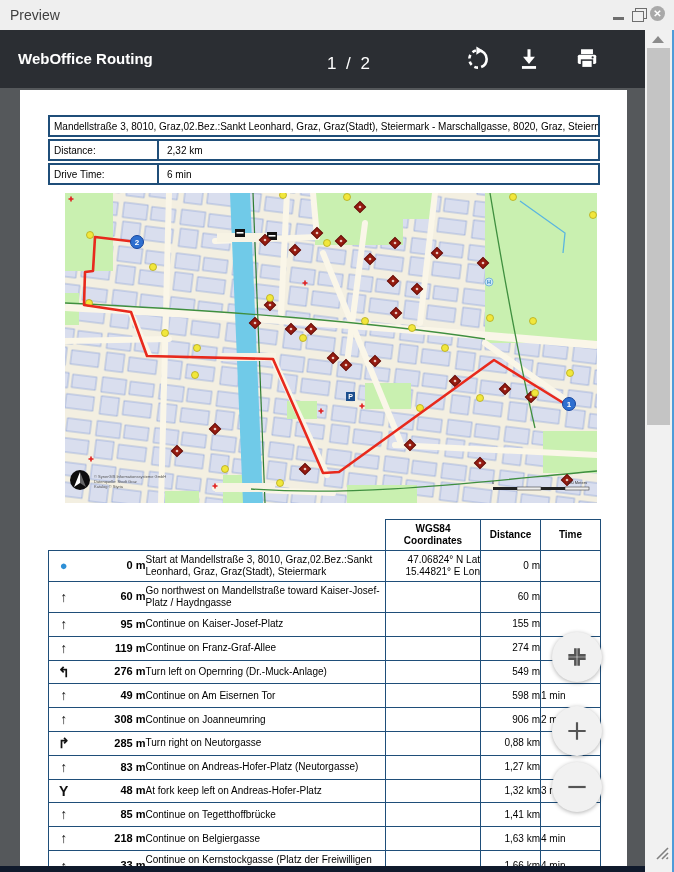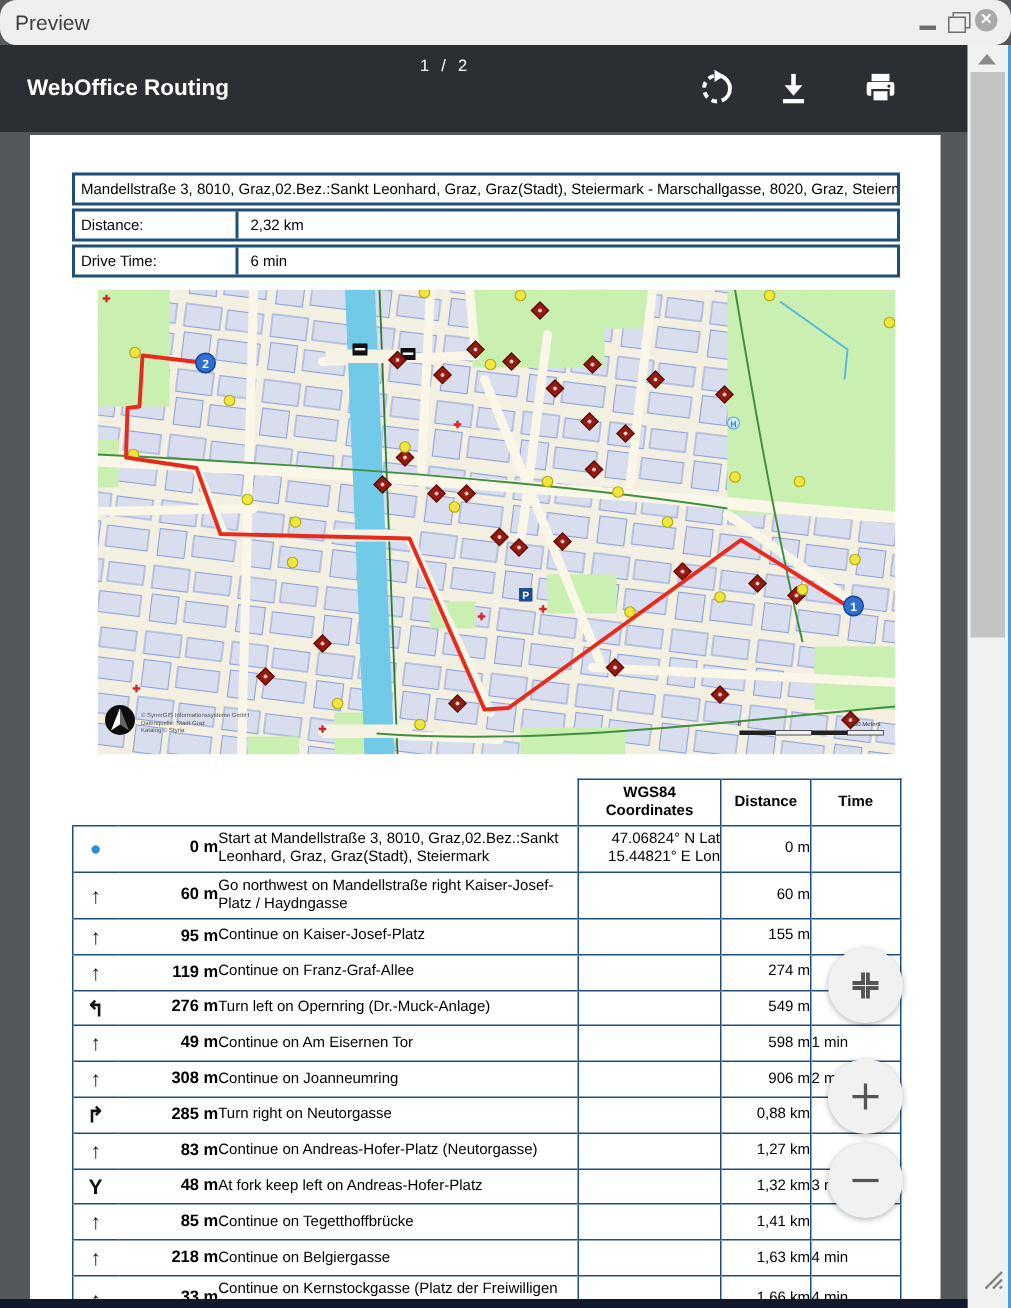--- a/index.html
+++ b/index.html
@@ -1,34 +1,34 @@
 <!DOCTYPE html>
 <html><head>
 <meta charset="utf-8">
 <style>
   html,body{margin:0;padding:0;}
   body{font-family:"Liberation Sans", sans-serif; background:#888;}
   .window{position:relative;width:674px;height:872px;overflow:hidden;background:#55585b;}
 
   
-  .titlebar{position:absolute;left:0;top:0;width:674px;height:30px;background:#efefef;border-radius:11px;}
+  .titlebar{position:absolute;left:0;top:0;width:674px;height:30px;background:#efefef;}
   .titlebar .title{position:absolute;left:10px;top:7px;font-size:14px;color:#3f3f3f;}
   .winbtn{position:absolute;top:0;height:30px;cursor:default;}
   .btn-min{left:610px;width:18px;}
   .btn-min::after{content:"";position:absolute;left:3px;top:17px;width:11px;height:2.5px;background:#6e6e6e;}
   .btn-restore{left:629px;width:20px;}
   .btn-restore .sq1{position:absolute;left:3px;top:11px;width:10px;height:9px;border:1.6px solid #6e6e6e;background:#efefef;}
   .btn-restore .sq2{position:absolute;left:6px;top:8px;width:10px;height:9px;border:1.6px solid #6e6e6e;}
   .btn-close{left:648px;width:20px;}
   .btn-close .circ{position:absolute;left:2px;top:6px;width:15px;height:15px;border-radius:50%;background:#a9a9a9;color:#fff;font-size:10px;line-height:15px;text-align:center;font-weight:bold;}
 
   
   .toolbar{position:absolute;left:0;top:30px;width:662px;height:58px;background:#2b2e33;}
   .toolbar .doc-title{position:absolute;left:18px;top:20px;color:#fff;font-weight:bold;font-size:15px;}
-  .toolbar .pageind{position:absolute;left:280px;top:8px;width:90px;text-align:left;color:#fff;font-size:11px;word-spacing:5px;}
+  .toolbar .pageind{position:absolute;left:280px;top:24px;width:90px;text-align:right;color:#fff;font-size:17px;word-spacing:5px;}
   .tbico{position:absolute;top:16px;width:26px;height:26px;}
 
   
   .page{position:absolute;left:20px;top:90px;width:607px;height:782px;background:#fff;}
 
   
   .sumtable{position:absolute;left:28px;top:25px;width:552px;}
   .sumrow{border:2px solid #1f4e79;margin-bottom:2px;display:flex;align-items:center;height:18px;font-size:10px;color:#000;}
   .sumrow .lbl{width:103px;padding-left:4px;border-right:2px solid #1f4e79;align-self:stretch;display:flex;align-items:center;}
   .sumrow .val{padding-left:8px;white-space:nowrap;overflow:hidden;}
@@ -336,21 +336,21 @@
         <td class="c-seg">0 m</td>
         <td class="c-text">Start at Mandellstraße 3, 8010, Graz,02.Bez.:Sankt Leonhard, Graz, Graz(Stadt), Steiermark</td>
         <td class="c-coords">47.06824° N Lat<br>15.44821° E Lon</td>
         <td class="c-dist">0 m</td>
         <td class="c-time"></td>
       </tr>
 
       <tr>
         <td class="c-icon ic-straight">↑</td>
         <td class="c-seg">60 m</td>
-        <td class="c-text">Go northwest on Mandellstraße right Kaiser-Josef-Platz / Haydngasse</td>
+        <td class="c-text">Go northwest on Mandellstraße toward Kaiser-Josef-Platz / Haydngasse</td>
         <td class="c-coords"></td>
         <td class="c-dist">60 m</td>
         <td class="c-time"></td>
       </tr>
 
       <tr>
         <td class="c-icon ic-straight">↑</td>
         <td class="c-seg">95 m</td>
         <td class="c-text">Continue on Kaiser-Josef-Platz</td>
         <td class="c-coords"></td>

